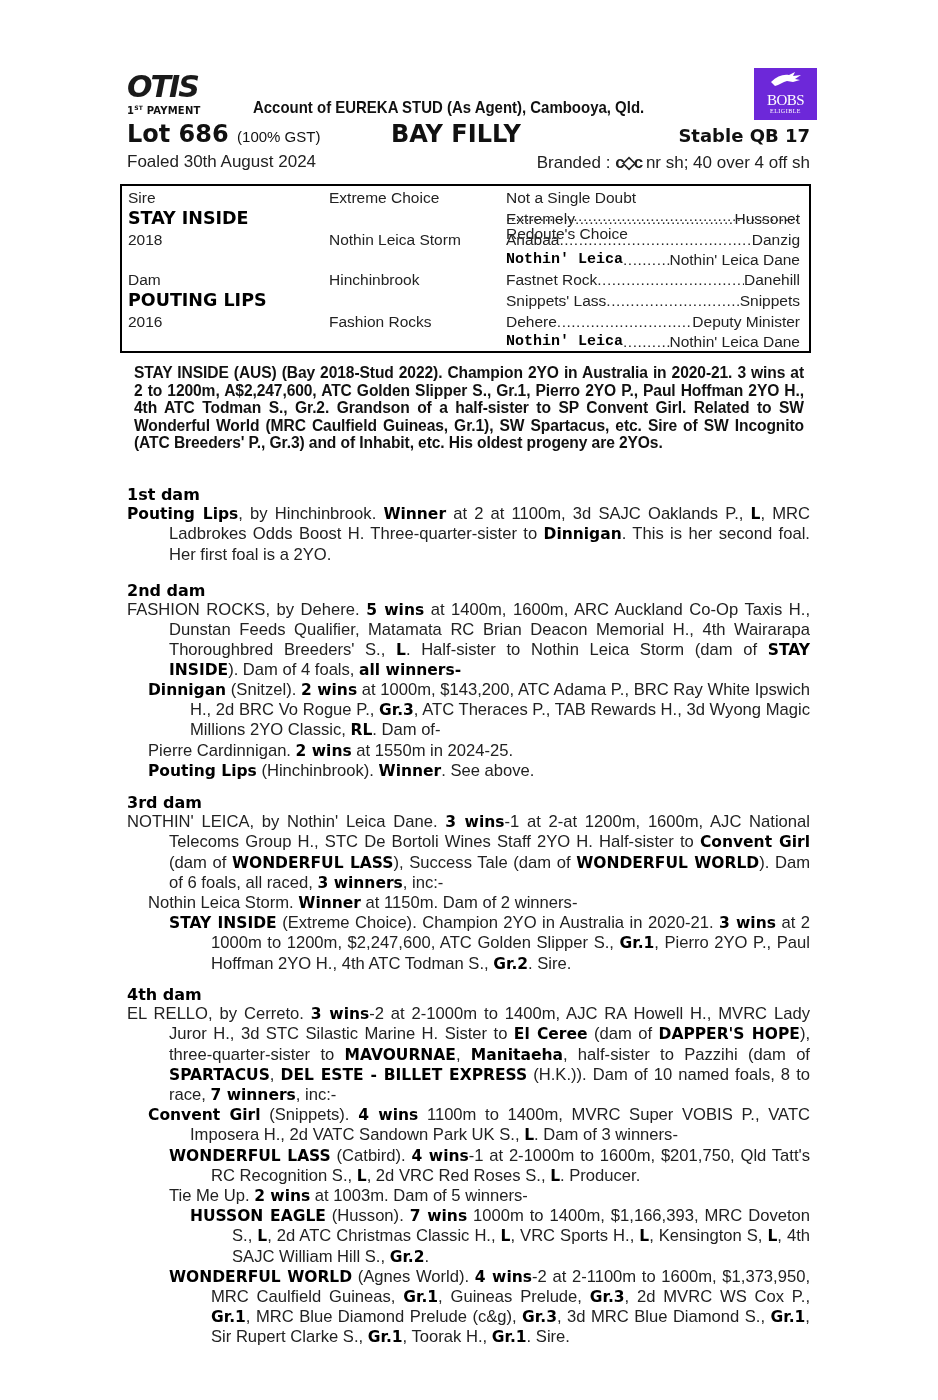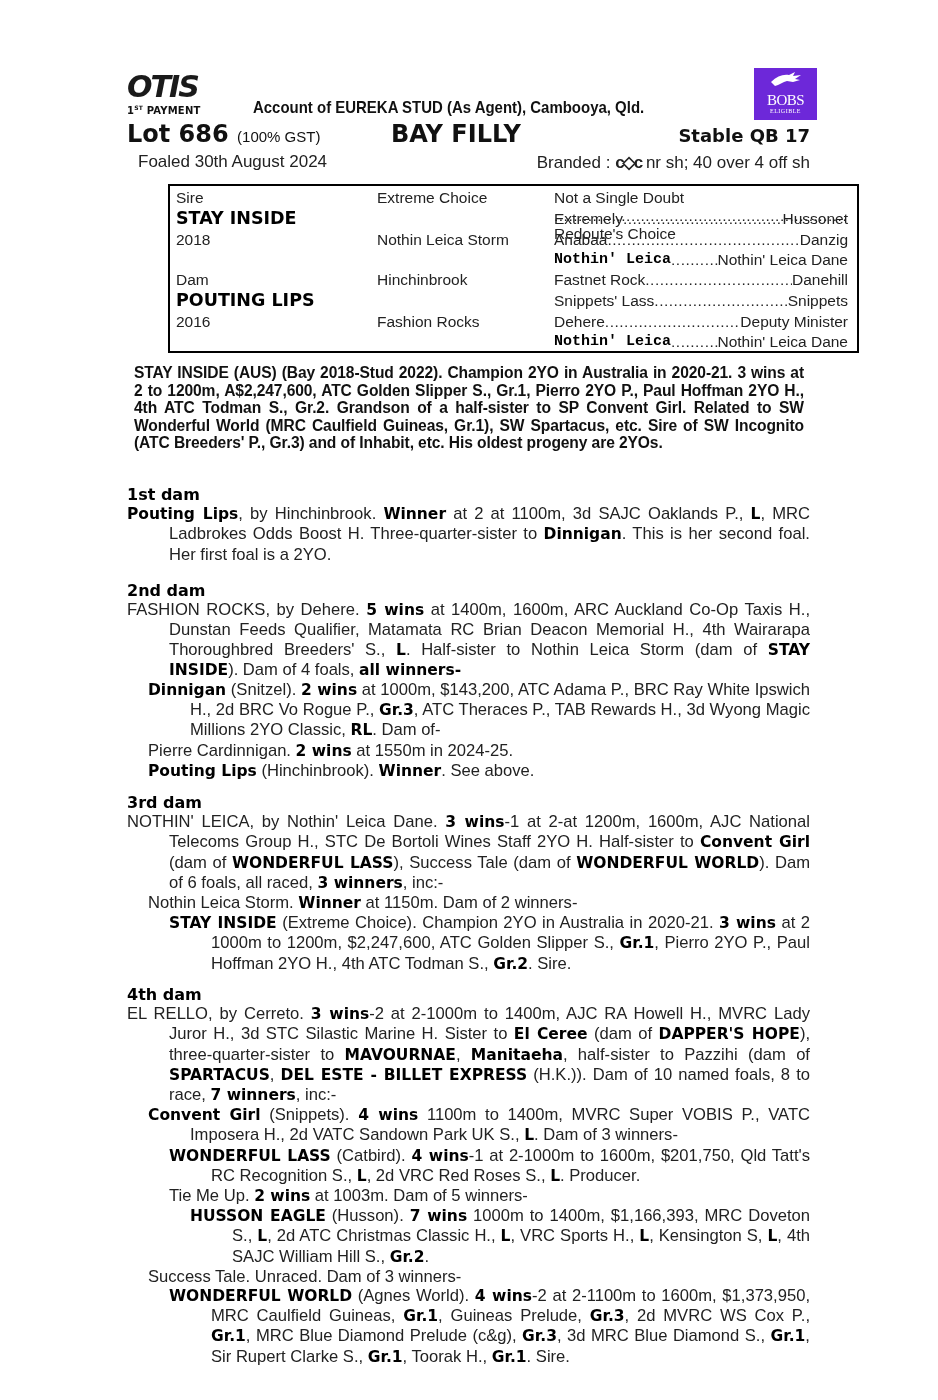--- a/index.html
+++ b/index.html
@@ -17,26 +17,26 @@
   .bobs { position:absolute; right:-7px; top:0; width:63px; height:52px; background:#6d28d9; color:#fff; text-align:center; }
   .bobs-horse { font-size:16px; line-height:20px; margin-top:2px; }
   .bobs-txt { font-family:"Liberation Serif", serif; font-size:15px; line-height:14px; letter-spacing:-0.5px; }
   .bobs-el { font-family:"Liberation Serif", serif; font-size:6px; letter-spacing:0.5px; line-height:8px; }
   .lot-row { position:absolute; left:0; top:52px; width:100%; height:30px; }
   .lot { position:absolute; left:0; top:0; font-size:24px; }
   .lot .gst { font-family:"Liberation Sans", sans-serif; font-weight:normal; font-size:15px; }
   .sex { position:absolute; left:264px; top:0; font-size:24px; }
   .stable { position:absolute; right:0; top:5px; font-size:18px; }
   .foal-row { position:absolute; left:0; top:84px; width:100%; font-size:17px; color:#222; }
-  .foaled { position:absolute; left:11px; top:0;text-align:center; }
+  .foaled { position:absolute; left:0; top:0;text-align:center; }
   .branded { position:absolute; right:0; top:0; white-space:nowrap; }
   .brand-glyph { font-weight:bold; letter-spacing:-2px; }
 
   
-  .ped { position:absolute; left:-7px; top:116px; width:691px; height:169px; border:2px solid #000; box-sizing:border-box;margin-left:48px; }
+  .ped { position:absolute; left:-7px; top:116px; width:691px; height:169px; border:2px solid #000; box-sizing:border-box; }
   .ped-cell { position:absolute; font-size:15.5px; color:#222; white-space:nowrap; }
   .ped-big { font-size:17.5px; color:#000; }
   .anc { position:absolute; left:384px; width:294px; font-size:15.5px; color:#222; display:flex; white-space:nowrap; }
   .anc .n { flex:0 0 auto; }
   .anc .dots { flex:1 1 auto; overflow:hidden; }
   .anc .dots::before { content:"......................................................................................................"; letter-spacing:0.5px; }
   .anc .s { flex:0 0 auto; }
   .anc .n.bold { font-family:Liberation Mono, monospace; font-weight:bold; color:#000; font-size:15px; }
 
   
@@ -162,17 +162,16 @@
     <p class="l2"><span class="b">STAY INSIDE</span><span> (Extreme Choice). Champion 2YO in Australia in 2020-21. </span><span class="b">3 wins</span><span> at 2 1000m to 1200m, $2,247,600, ATC Golden Slipper S., </span><span class="b">Gr.1</span><span>, Pierro 2YO P., Paul Hoffman 2YO H., 4th ATC Todman S., </span><span class="b">Gr.2</span><span>. Sire.</span></p>
   </div>
 
   <div class="fam" style="top:917px;">
     <div class="hd">4th dam</div>
     <p class="l0"><span>EL RELLO, by Cerreto. </span><span class="b">3 wins</span><span>-2 at 2-1000m to 1400m, AJC RA Howell H., MVRC Lady Juror H., 3d STC Silastic Marine H. Sister to </span><span class="b">El Ceree</span><span> (dam of </span><span class="b">DAPPER'S HOPE</span><span>), three-quarter-sister to </span><span class="b">MAVOURNAE</span><span>, </span><span class="b">Manitaeha</span><span>, half-sister to Pazzihi (dam of </span><span class="b">SPARTACUS</span><span>, </span><span class="b">DEL ESTE - BILLET EXPRESS</span><span> (H.K.)). Dam of 10 named foals, 8 to race, </span><span class="b">7 winners</span><span>, inc:-</span></p>
     <p class="l1"><span class="b">Convent Girl</span><span> (Snippets). </span><span class="b">4 wins</span><span> 1100m to 1400m, MVRC Super VOBIS P., VATC Imposera H., 2d VATC Sandown Park UK S., </span><span class="b">L</span><span>. Dam of 3 winners-</span></p>
     <p class="l2"><span class="b">WONDERFUL LASS</span><span> (Catbird). </span><span class="b">4 wins</span><span>-1 at 2-1000m to 1600m, $201,750, Qld Tatt's RC Recognition S., </span><span class="b">L</span><span>, 2d VRC Red Roses S., </span><span class="b">L</span><span>. Producer.</span></p>
     <p class="l2s"><span>Tie Me Up. </span><span class="b">2 wins</span><span> at 1003m. Dam of 5 winners-</span></p>
     <p class="l3"><span class="b">HUSSON EAGLE</span><span> (Husson). </span><span class="b">7 wins</span><span> 1000m to 1400m, $1,166,393, MRC Doveton S., </span><span class="b">L</span><span>, 2d ATC Christmas Classic H., </span><span class="b">L</span><span>, VRC Sports H., </span><span class="b">L</span><span>, Kensington S, </span><span class="b">L</span><span>, 4th SAJC William Hill S., </span><span class="b">Gr.2</span><span>.</span></p>
-    <p class="l1s"><span>Success Tale. Unraced. Dam of 3 winners-</span></p>
     <p class="l2"><span class="b">WONDERFUL WORLD</span><span> (Agnes World). </span><span class="b">4 wins</span><span>-2 at 2-1100m to 1600m, $1,373,950, MRC Caulfield Guineas, </span><span class="b">Gr.1</span><span>, Guineas Prelude, </span><span class="b">Gr.3</span><span>, 2d MVRC WS Cox P., </span><span class="b">Gr.1</span><span>, MRC Blue Diamond Prelude (c&amp;g), </span><span class="b">Gr.3</span><span>, 3d MRC Blue Diamond S., </span><span class="b">Gr.1</span><span>, Sir Rupert Clarke S., </span><span class="b">Gr.1</span><span>, Toorak H., </span><span class="b">Gr.1</span><span>. Sire.</span></p>
   </div>
 
 </div>
 
 </body></html>

